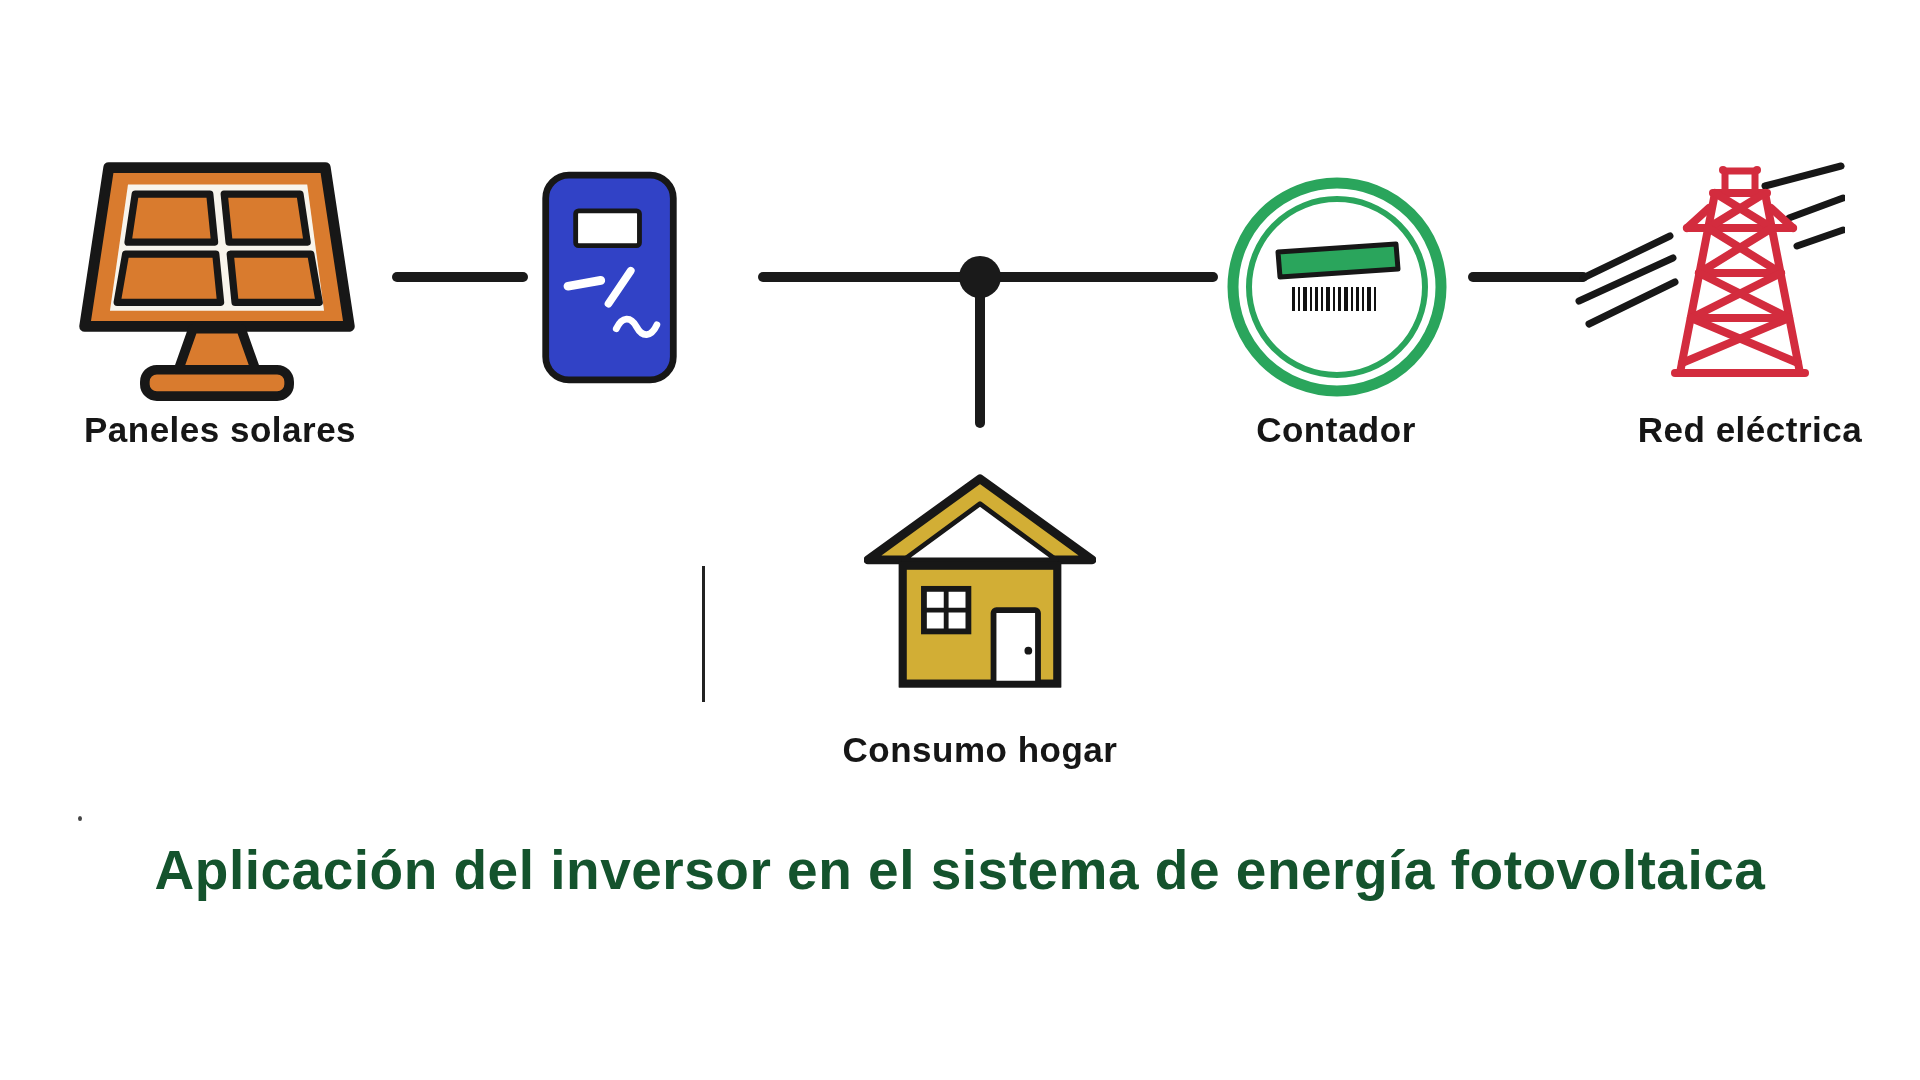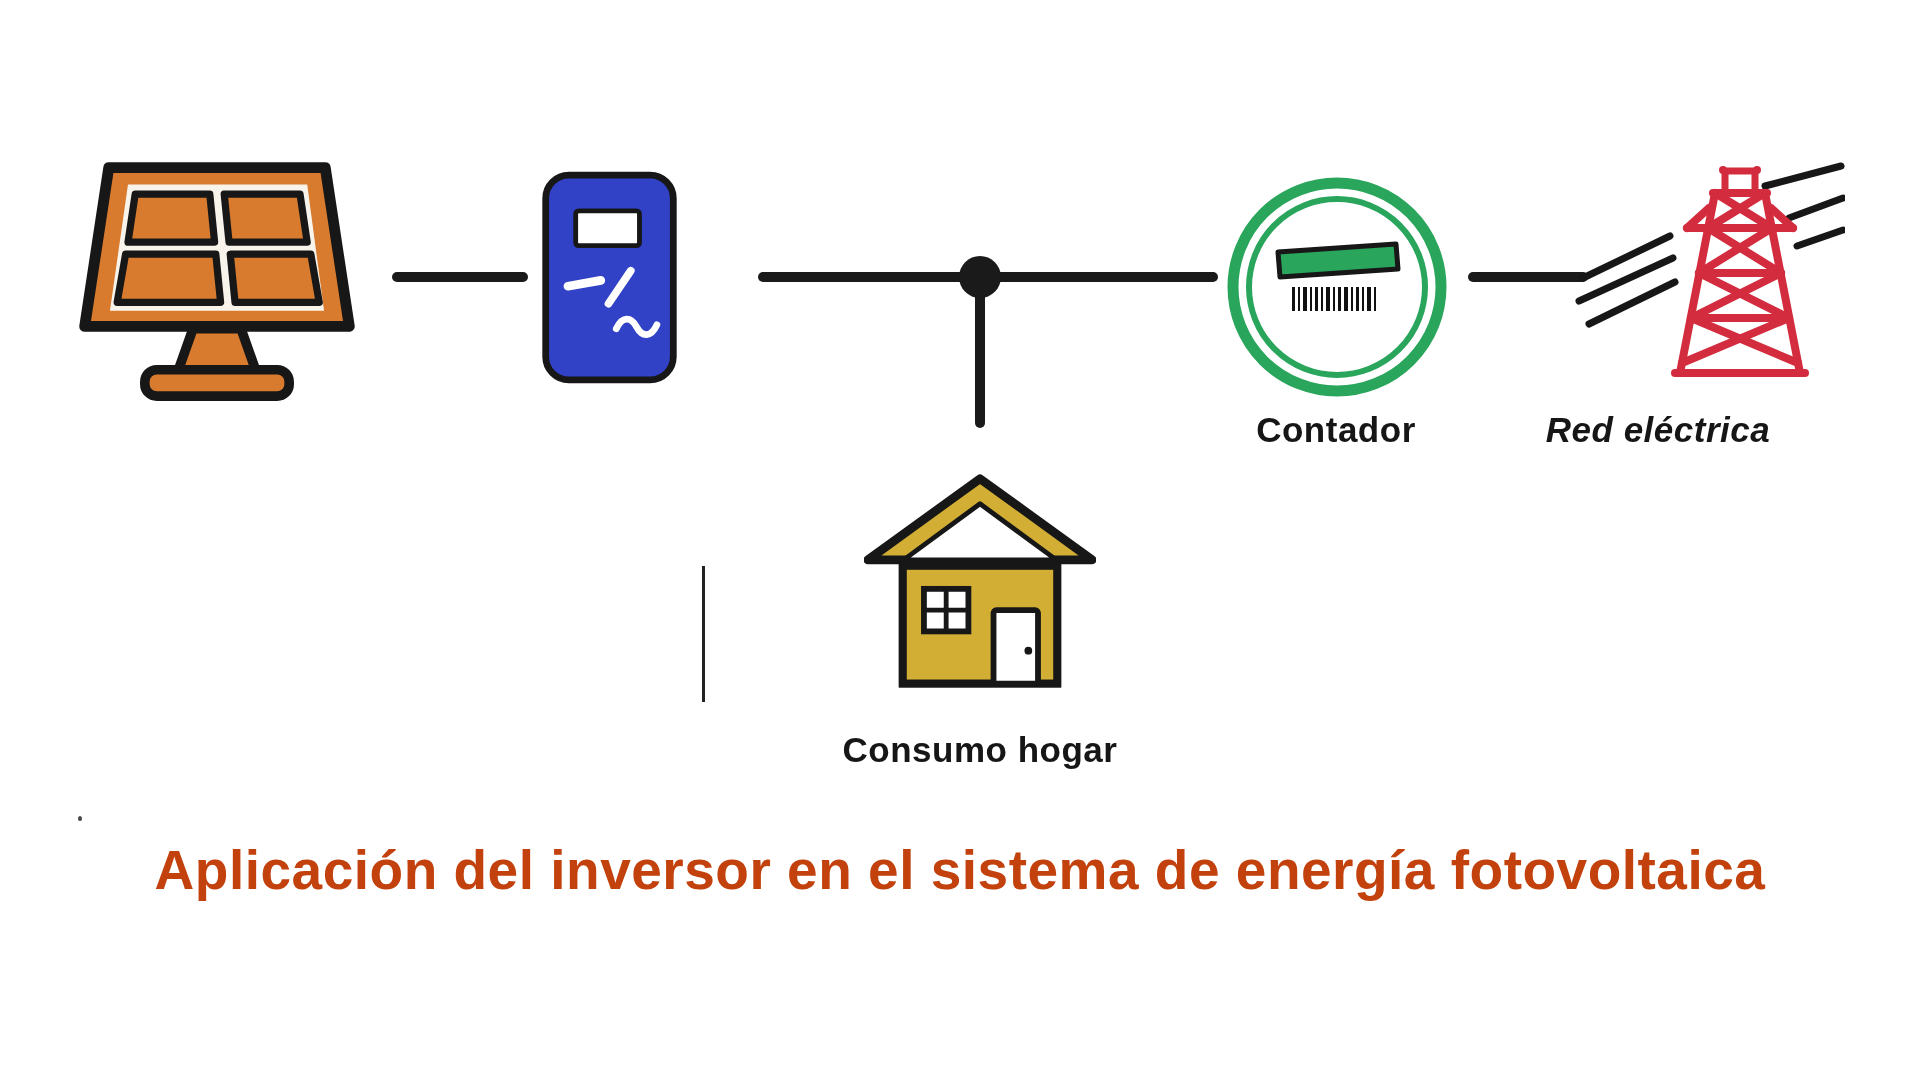--- a/index.html
+++ b/index.html
@@ -31,21 +31,21 @@
   .dot{position:absolute;width:42px;height:42px;border-radius:50%;background:var(--connector-black,#1a1a1a);}
   .stray{position:absolute;width:3px;background:#222;}
   .speck{position:absolute;width:4px;height:5px;border-radius:50%;background:#444;}
   .title{
     position:absolute;
     top:838px;left:0;right:0;
     text-align:center;
     font-size:55px;
     font-weight:800;
     letter-spacing:.5px;
-    color:#c2410c;
+    color:#14532d;
   }
   svg{display:block;}
 </style>
 </head>
 <body>
 
 <div class="canvas">
 
   <div class="hline" style="left:392px;top:272px;width:136px;"></div>
   <div class="hline" style="left:758px;top:272px;width:460px;"></div>
@@ -62,20 +62,21 @@
       <g style="fill:var(--panel-orange,#d97b2e)" stroke="#171717" stroke-width="6" stroke-linejoin="round">
         <path d="M52 30 L114 30 L118 70 L46 70 Z"></path>
         <path d="M126 30 L189 30 L195 70 L130 70 Z"></path>
         <path d="M44 80 L119 80 L123 120 L37 120 Z"></path>
         <path d="M131 80 L198 80 L205 120 L135 120 Z"></path>
       </g>
       <path d="M100 142 L140 142 L152 176 L88 176 Z" style="fill:var(--panel-orange,#d97b2e)" stroke="#171717" stroke-width="8" stroke-linejoin="round"></path>
       <rect x="60" y="176" width="120" height="22" rx="10" style="fill:var(--panel-orange,#d97b2e)" stroke="#171717" stroke-width="8"></rect>
     </svg>
   </div>
+  <div class="node-label" style="left:40px;width:360px;">Paneles solares</div>
 
   <div class="abs" style="left:537px;top:165px;width:145px;height:225px;">
     <svg width="145" height="225" viewBox="0 0 150 230">
       <rect x="9" y="9" width="132" height="212" rx="24" style="fill:var(--inverter-blue,#3142c6)" stroke="#171717" stroke-width="7"></rect>
       <rect x="40" y="46" width="66" height="36" rx="3" fill="#ffffff" stroke="#171717" stroke-width="5"></rect>
       <line x1="32" y1="124" x2="66" y2="118" stroke="#ffffff" stroke-width="9" stroke-linecap="round"></line>
       <line x1="74" y1="142" x2="97" y2="108" stroke="#ffffff" stroke-width="8" stroke-linecap="round"></line>
       <path d="M82 168 C 88 155 97 155 103 166 C 109 177 118 177 124 164" fill="none" stroke="#ffffff" stroke-width="7" stroke-linecap="round"></path>
     </svg>
   </div>
@@ -135,21 +136,21 @@
         <line x1="206" y1="115" x2="116" y2="160"></line>
         <line x1="116" y1="160" x2="214" y2="160"></line>
         <line x1="116" y1="160" x2="223" y2="205"></line>
         <line x1="214" y1="160" x2="107" y2="205"></line>
         <line x1="100" y1="215" x2="230" y2="215"></line>
       </g>
       <circle cx="148" cy="12" r="4" style="fill:var(--tower-red,#d32c3e)"></circle>
       <circle cx="182" cy="12" r="4" style="fill:var(--tower-red,#d32c3e)"></circle>
     </svg>
   </div>
-  <div class="node-label" style="left:1508px;width:300px;font-style:italic;">Red eléctrica</div>
+  <div class="node-label" style="left:1600px;width:300px;">Red eléctrica</div>
 
   <div class="abs" style="left:864px;top:470px;width:232px;height:230px;">
     <svg width="232" height="230" viewBox="0 0 240 232">
       <rect x="40" y="96" width="160" height="122" style="fill:var(--house-yellow,#d2ae35)" stroke="#171717" stroke-width="8"></rect>
       <path d="M120 6 L236 90 L4 90 Z" style="fill:var(--house-yellow,#d2ae35)" stroke="#171717" stroke-width="9" stroke-linejoin="round"></path>
       <path d="M120 32 L199 90 L41 90 Z" fill="#ffffff" stroke="#171717" stroke-width="5" stroke-linejoin="round"></path>
       <rect x="40" y="96" width="160" height="122" fill="none" stroke="#171717" stroke-width="8"></rect>
       <rect x="62" y="120" width="46" height="44" fill="#ffffff" stroke="#171717" stroke-width="6"></rect>
       <line x1="85" y1="120" x2="85" y2="164" stroke="#171717" stroke-width="5"></line>
       <line x1="62" y1="142" x2="108" y2="142" stroke="#171717" stroke-width="5"></line>

